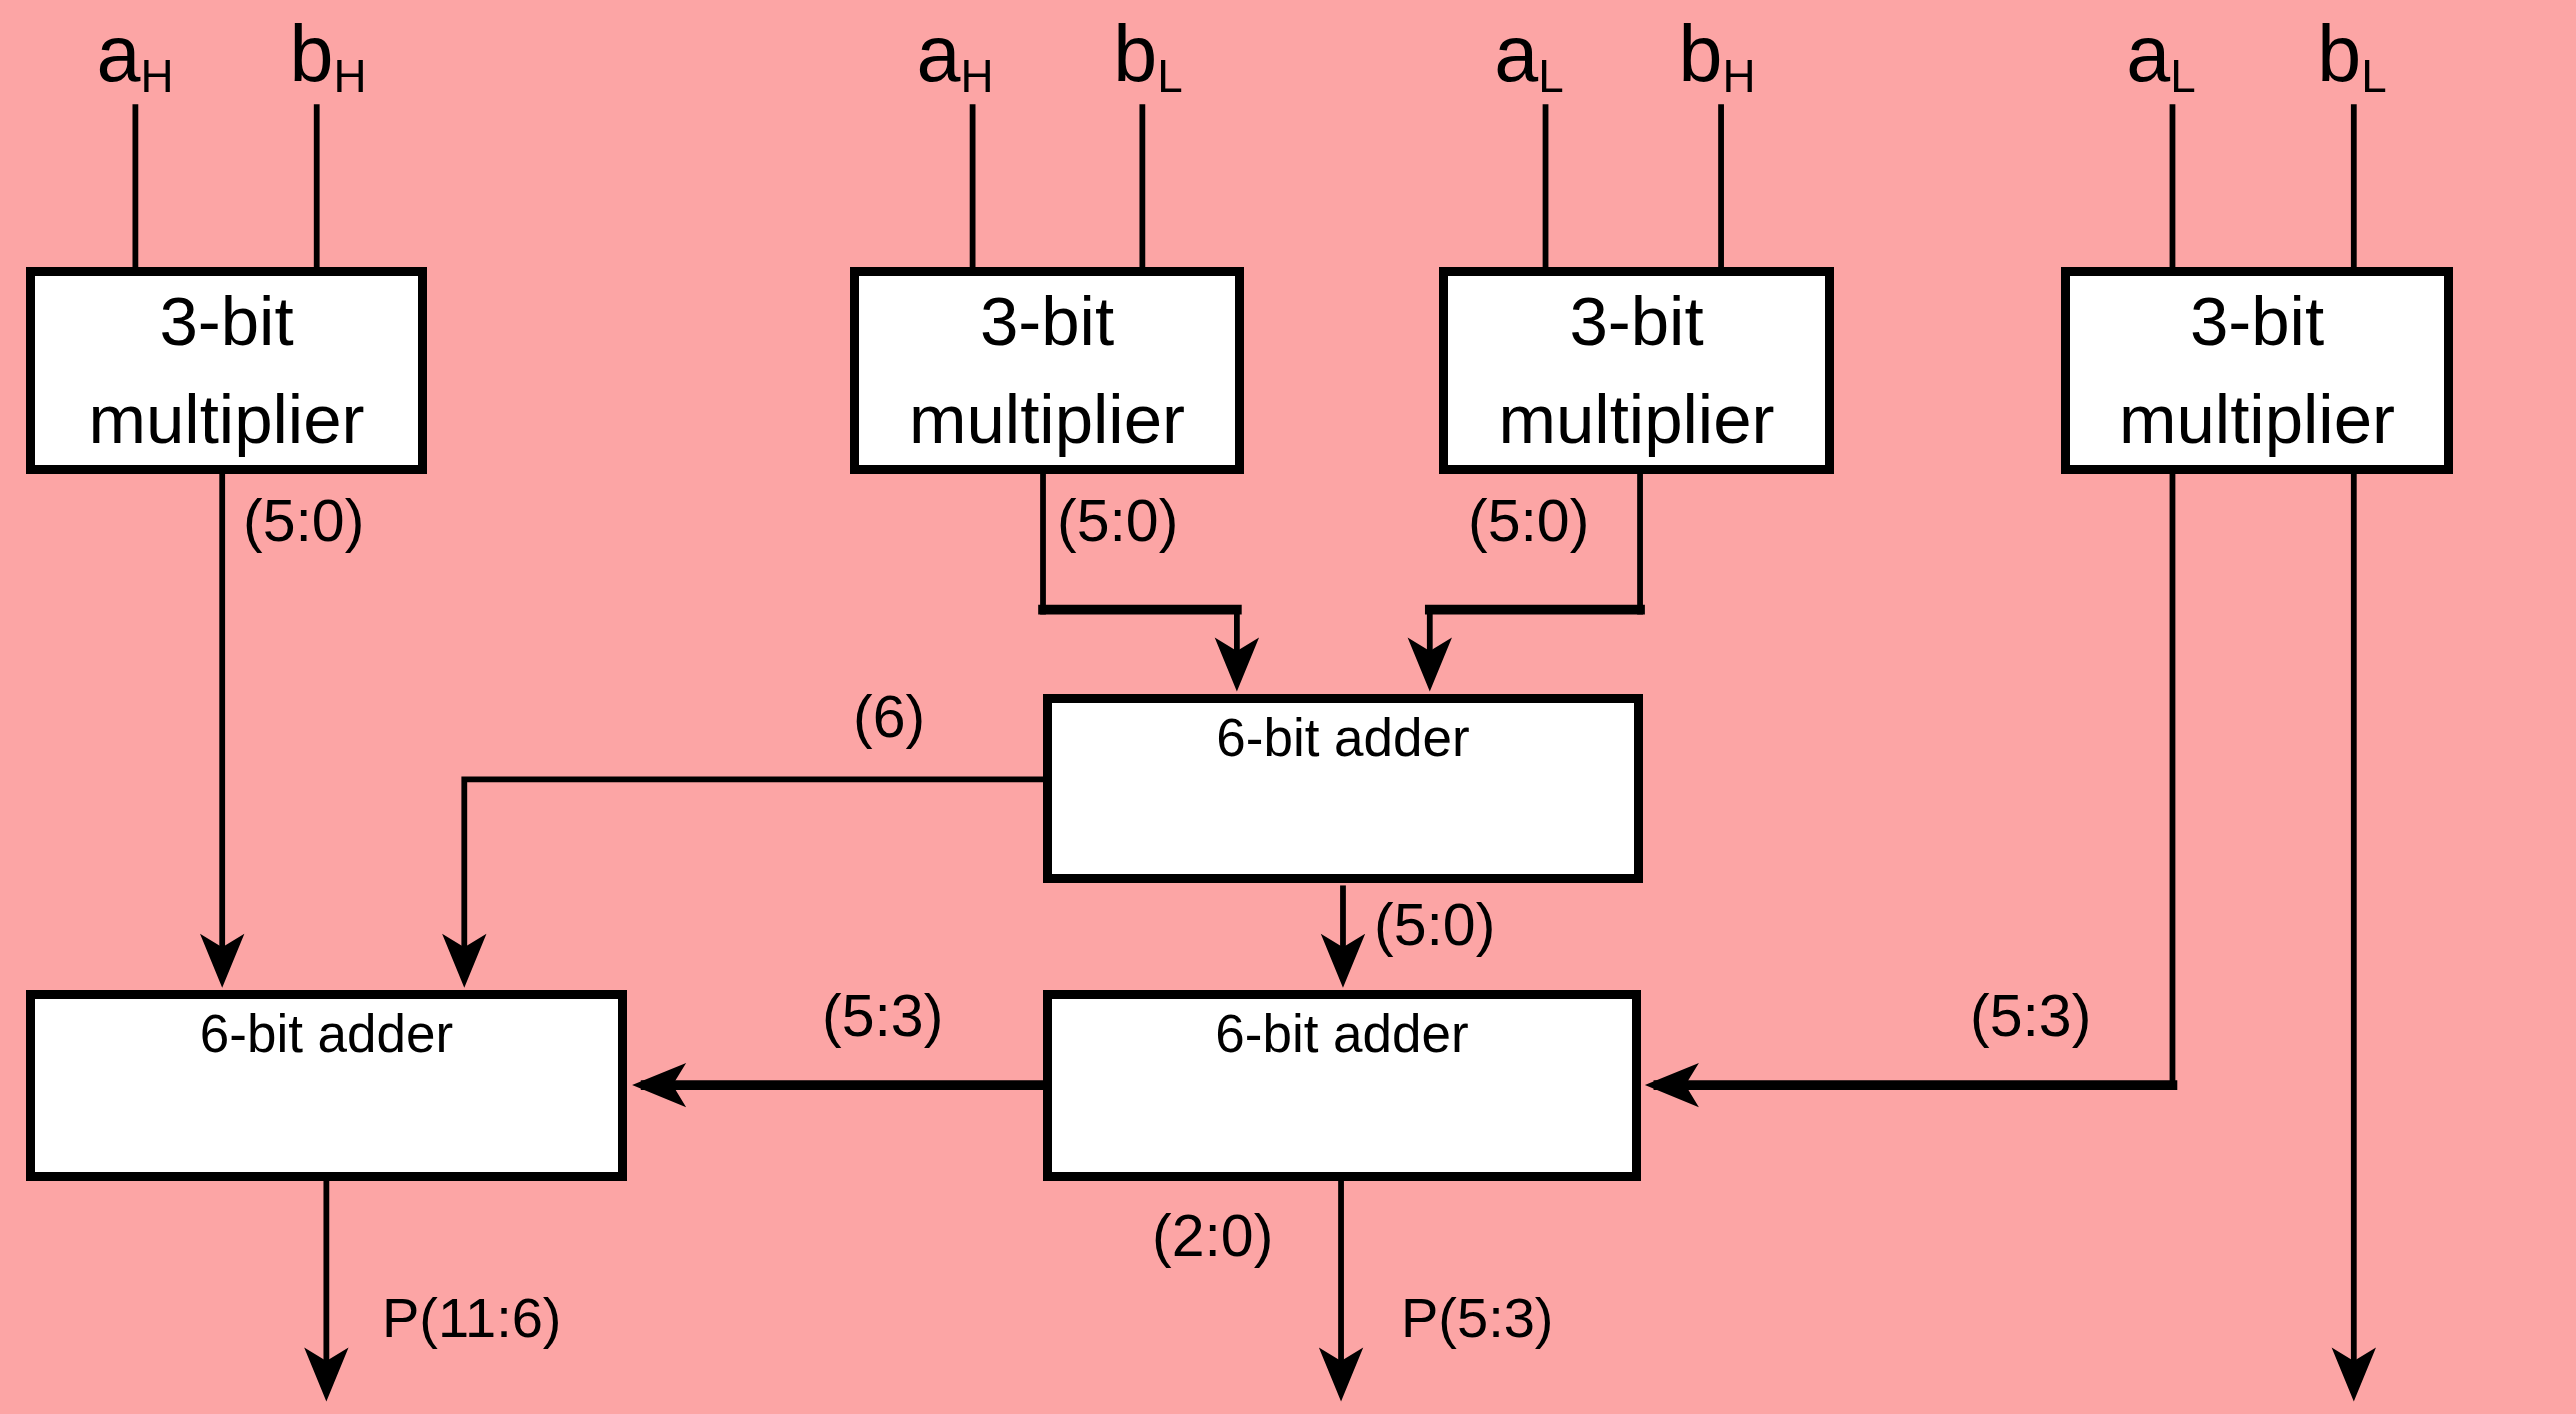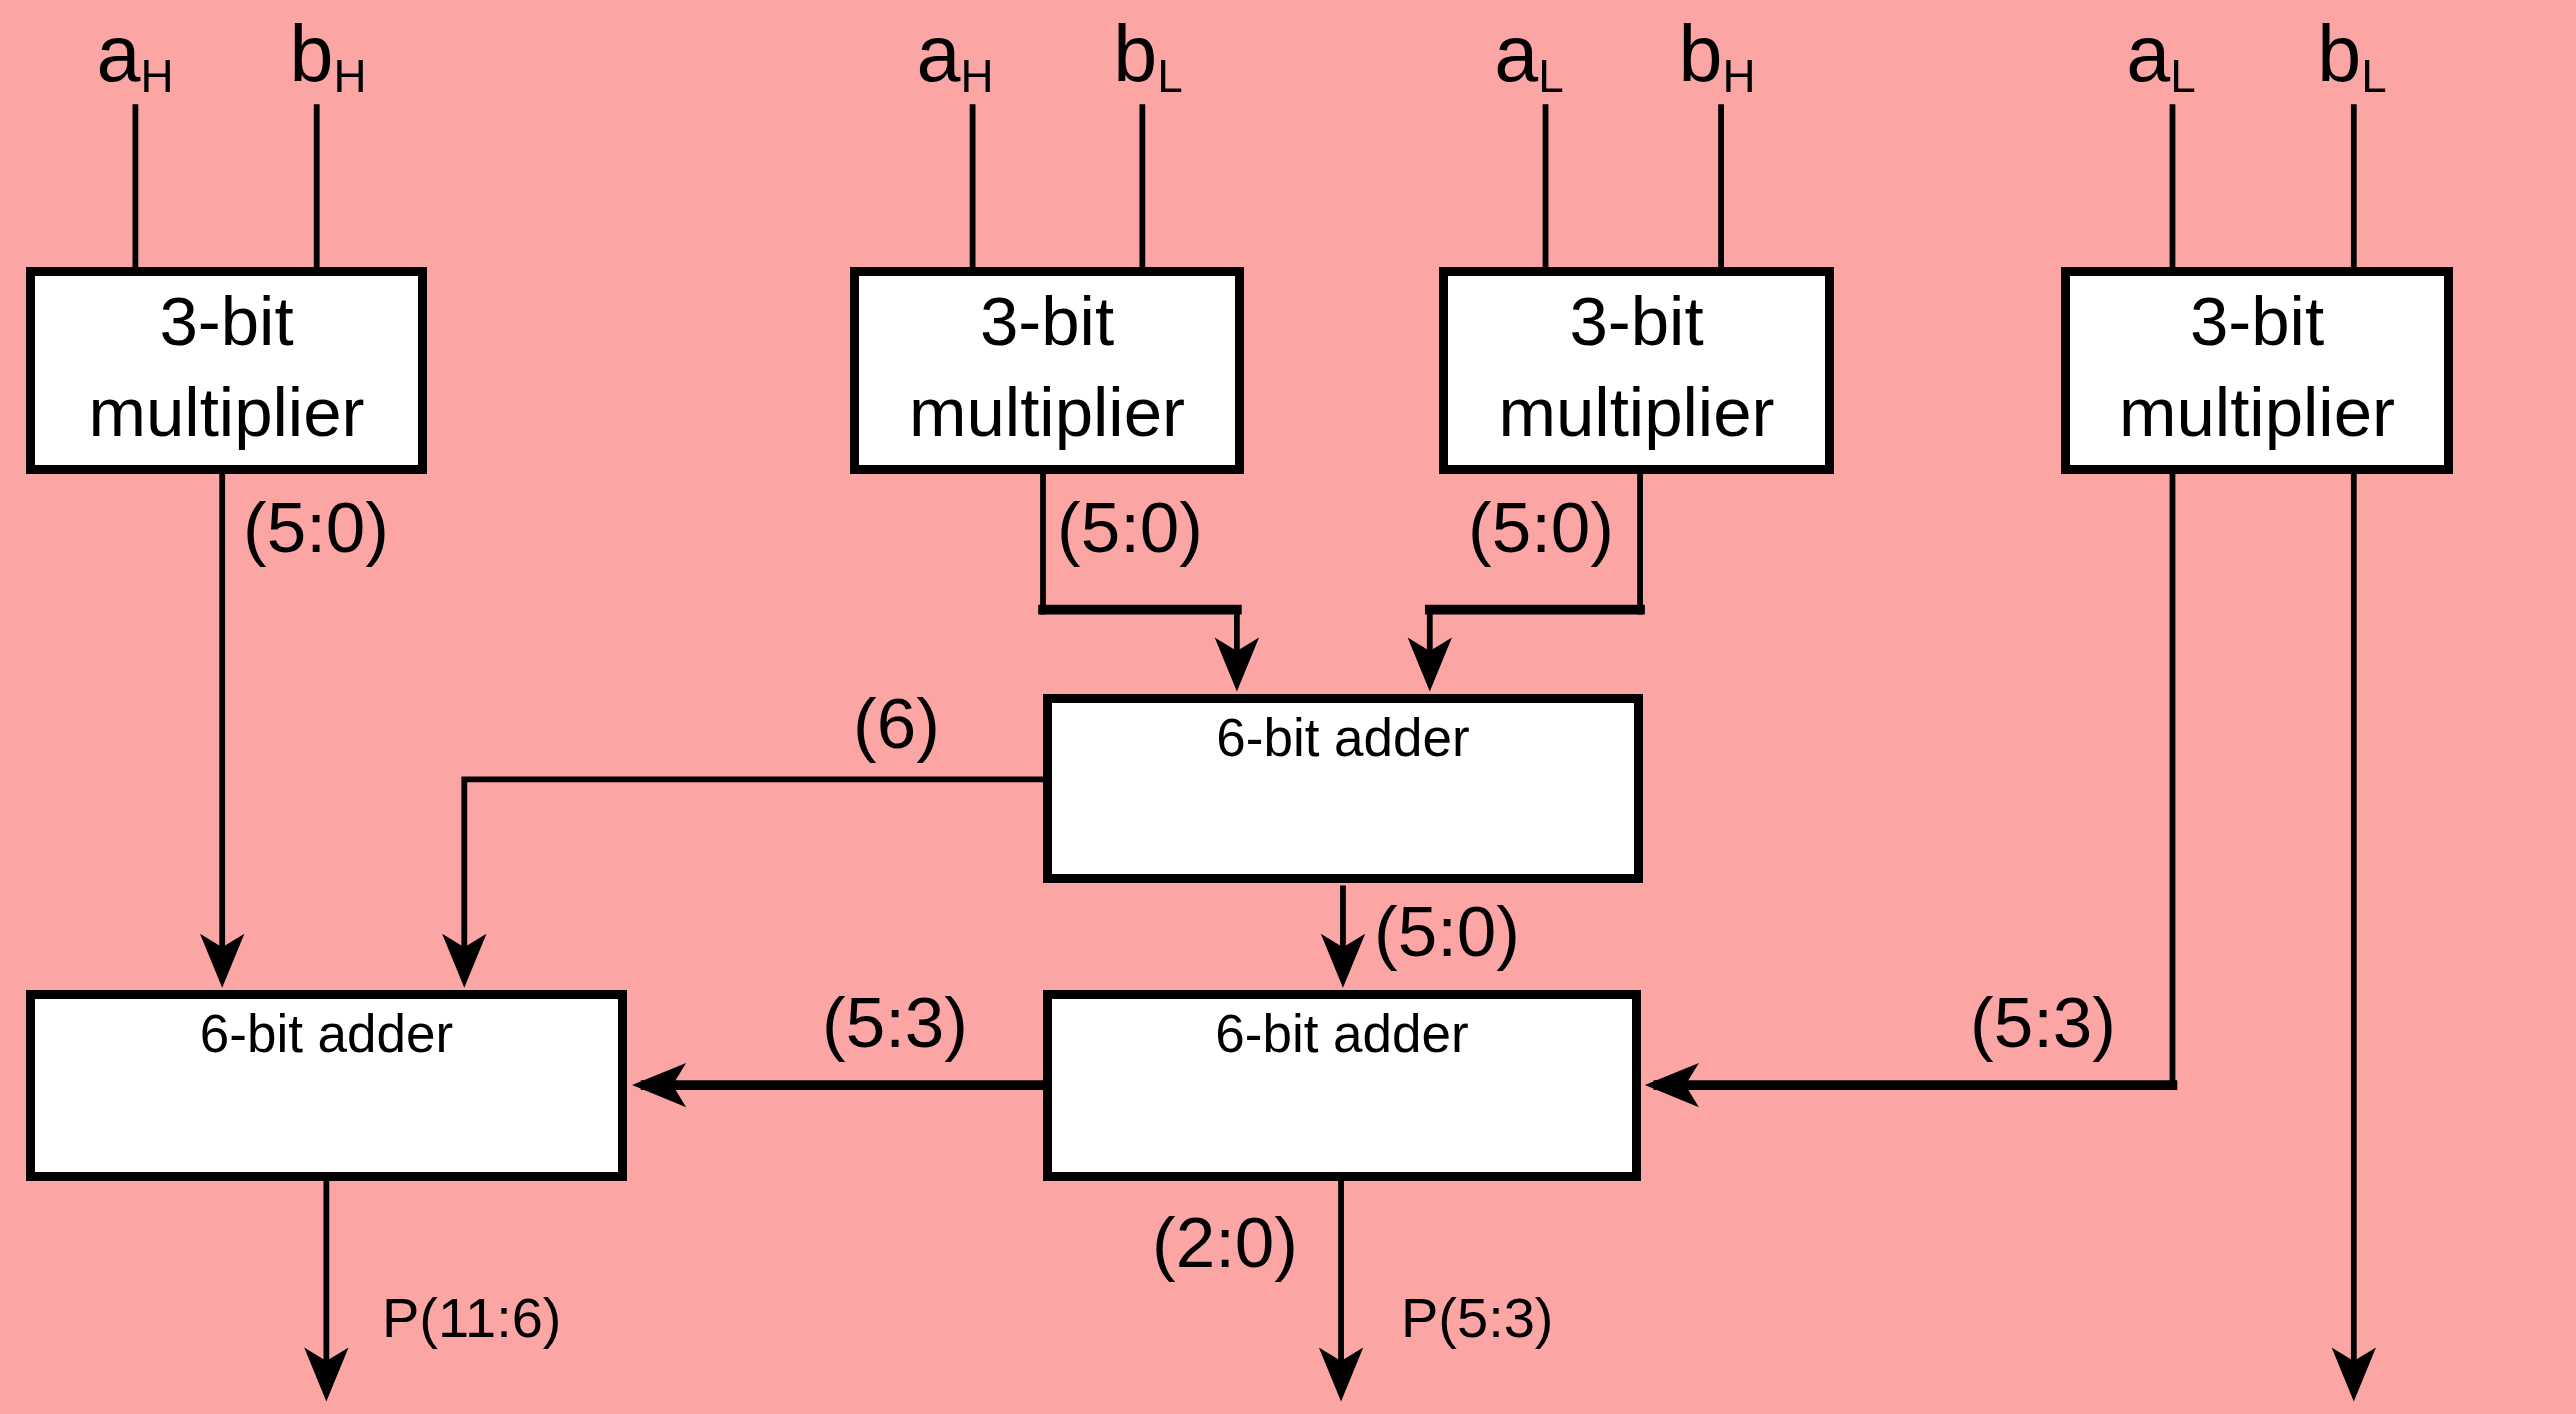--- a/index.html
+++ b/index.html
@@ -1,26 +1,26 @@
 <!DOCTYPE html>
 <html><head>
 <meta charset="utf-8">
 <style>
   html,body{margin:0;padding:0;background:#ffffff;}
   body{width:2576px;height:1414px;font-family:"Liberation Sans","DejaVu Sans",sans-serif;color:#000;}
   #canvas{position:relative;width:2576px;height:1414px;background:#fca5a5;overflow:hidden;}
   #wires{position:absolute;left:0;top:0;width:100%;height:100%;}
   .box{position:absolute;box-sizing:border-box;border:9.6px solid #000;background:#fff;
-       display:flex;flex-direction:column;align-items:center;justify-content:flex-start;text-align:center;}
+       display:flex;flex-direction:column;align-items:center;justify-content:space-between;text-align:center;}
   .box .bl{font-size:69px;line-height:1.32;white-space:nowrap;}
   .adder .bl{font-size:53px;}
   .siglabel{position:absolute;top:7.7px;width:212px;margin-left:-106px;text-align:center;
             font-size:79px;white-space:nowrap;}
   .sub{font-size:0.58em;vertical-align:-0.25em;}
-  .wlabel{position:absolute;font-size:71px;white-space:nowrap;}
+  .wlabel{position:absolute;font-size:59px;white-space:nowrap;}
   .plabel{position:absolute;font-size:56px;white-space:nowrap;}
 </style>
 </head>
 <body>
 
 <div id="canvas">
 
   <svg id="wires" viewBox="0 0 2670 1466" stroke="#000" stroke-width="6" fill="none">
 
     <line x1="140" y1="108" x2="140" y2="285"></line>

